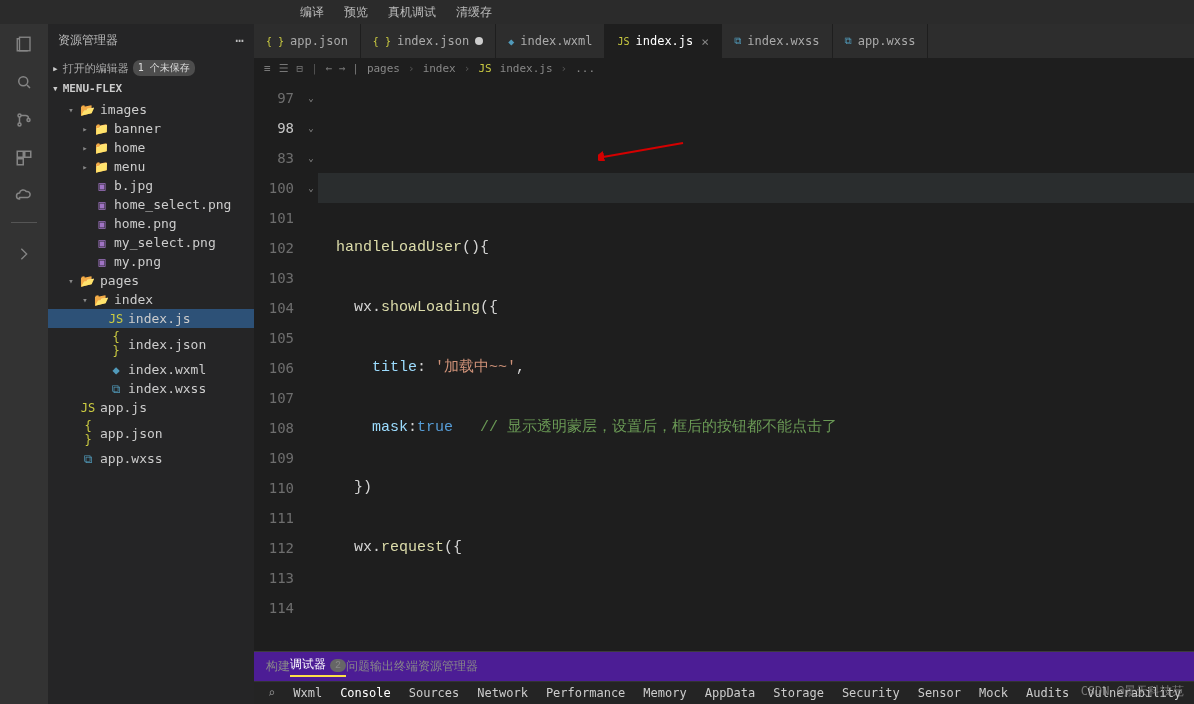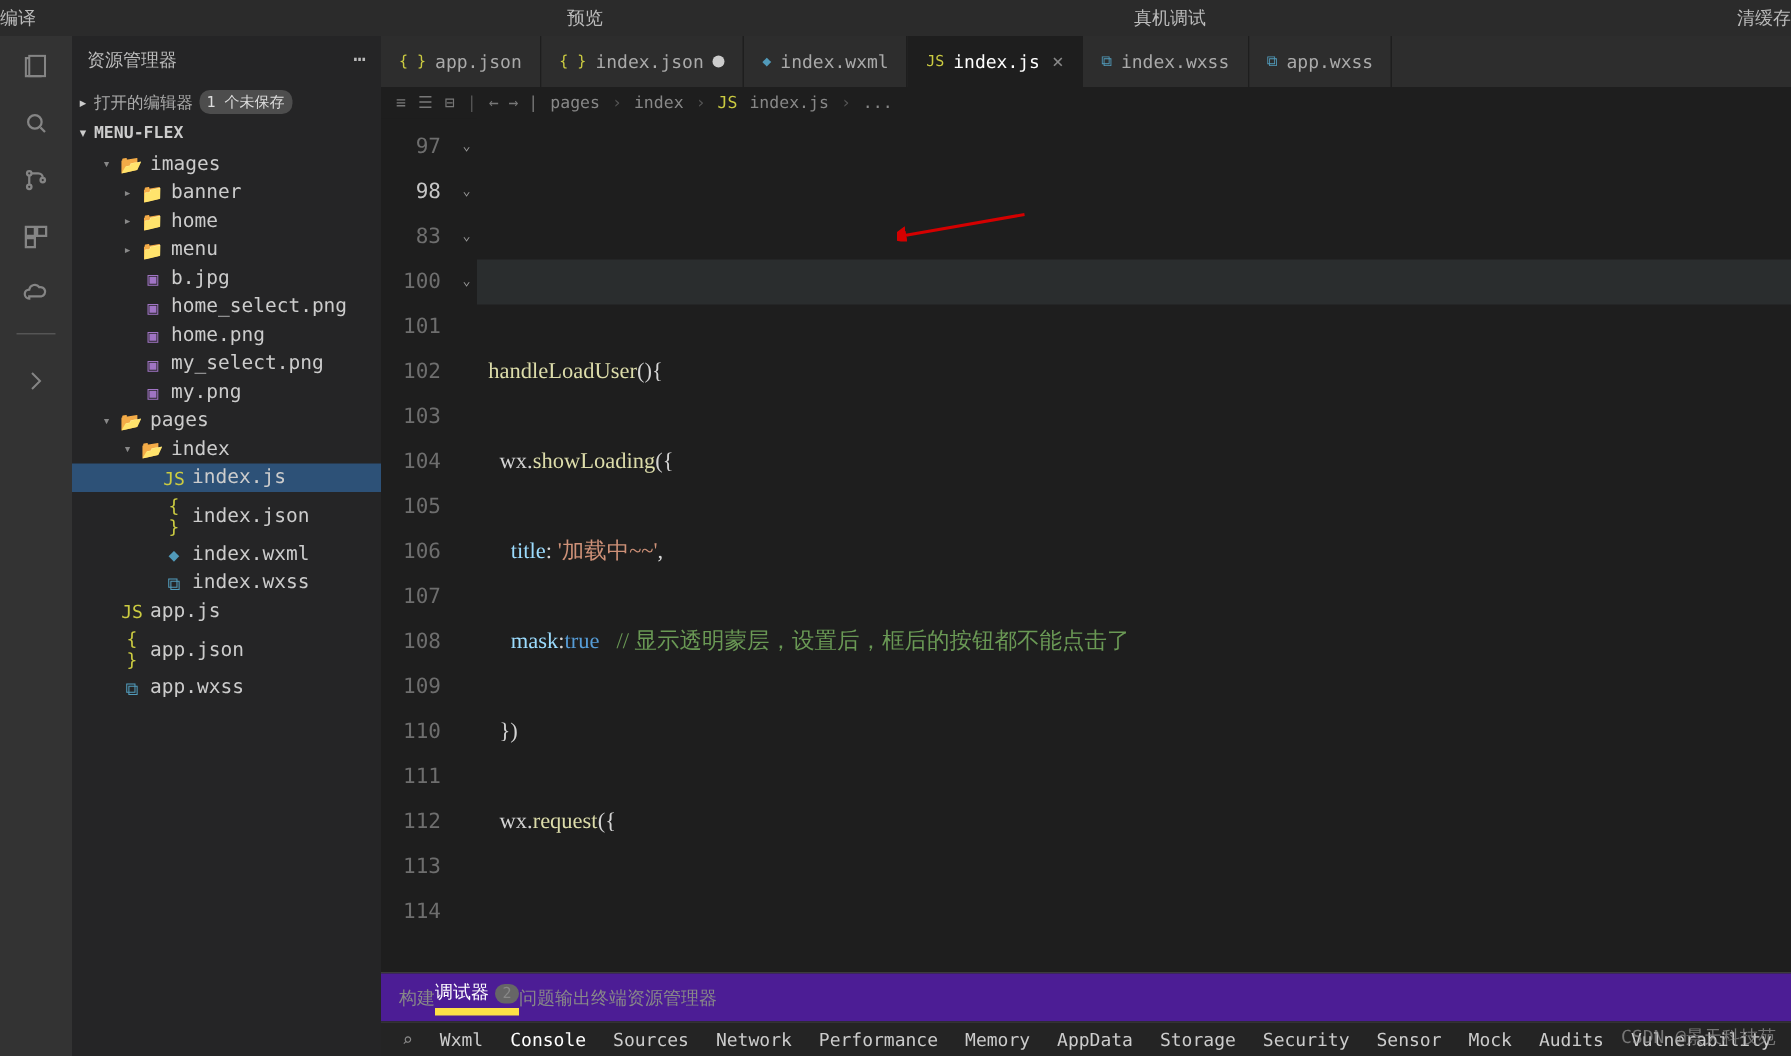--- a/index.html
+++ b/index.html
@@ -12,24 +12,24 @@
   height: 704px;
   display: flex;
   flex-direction: column;
   overflow: hidden;
 }
 .top-menu {
   height: 24px;
   background: #2b2b2b;
   display: flex;
   align-items: center;
+  padding-left: 300px;
   gap: 20px;
   font-size: 12px;
   color: #bbb;
-  justify-content: space-between;
 }
 .top-menu span { cursor: pointer; }
 .main-row { display: flex; flex: 1; overflow: hidden; }
 .activity-bar {
   width: 48px;
   background: #333333;
   display: flex;
   flex-direction: column;
   align-items: center;
   padding-top: 8px;
@@ -167,21 +167,21 @@
   line-height: 30px;
   font-size: 9px;
   text-align: center;
 }
 .code {
   flex: 1;
   padding-top: 4px;
   font-size: 15px;
   line-height: 30px;
   white-space: pre;
-  font-family: Liberation Serif, serif;
+  font-family: Liberation Mono, monospace;
   position: relative;
 }
 .code-line.current { background: #2a2d2e; }
 .tok-fn { color: #dcdcaa; }
 .tok-punc { color: #d4d4d4; }
 .tok-comment { color: #6a9955; }
 .tok-plain { color: #d4d4d4; }
 .tok-prop { color: #9cdcfe; }
 .tok-str { color: #ce9178; }
 .tok-bool { color: #569cd6; }
@@ -198,21 +198,21 @@
   border-top: 1px solid #3c3c3c;
 }
 .panel-tabs {
   display: flex;
   align-items: center;
   padding: 4px 12px;
   font-size: 12px;
   background: #4c1d95;
 }
 .panel-tabs span { color: #888; cursor: pointer; }
-.panel-tabs span.sel { color: #fff; border-bottom: 5px solid #fde047; padding-bottom: 2px; }
+.panel-tabs span.sel { color: #fff; border-bottom: 2px solid #fde047; padding-bottom: 2px; font-family: Liberation Mono, monospace; }
 .devtool-tabs {
   display: flex;
   align-items: center;
   gap: 18px;
   padding: 4px 14px;
   font-size: 12px;
   border-top: 1px solid #333;
   background: #242424;
 }
 .devtool-tabs span { color: #ccc; cursor: pointer; }

